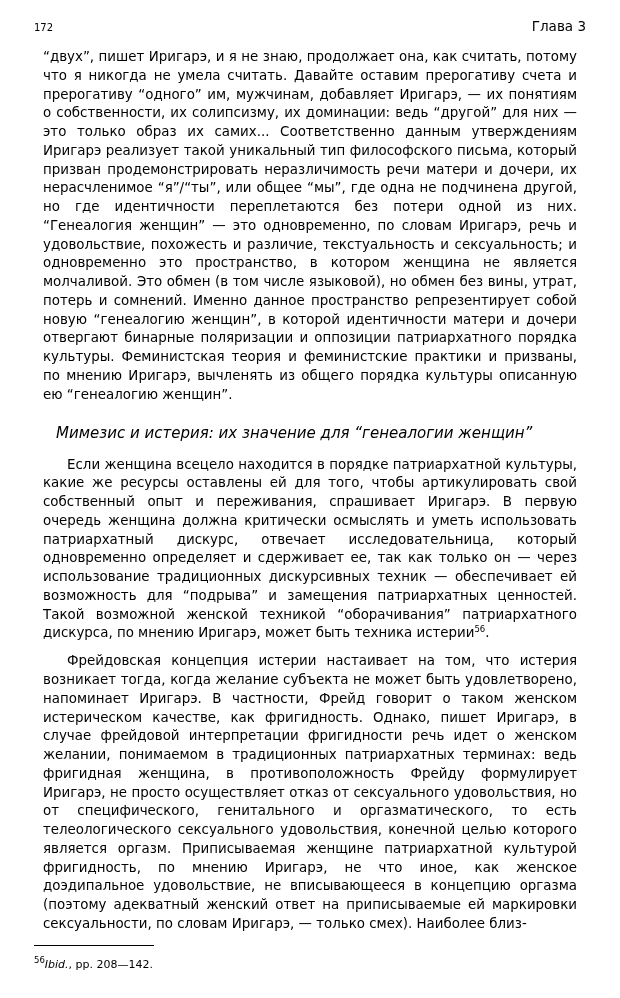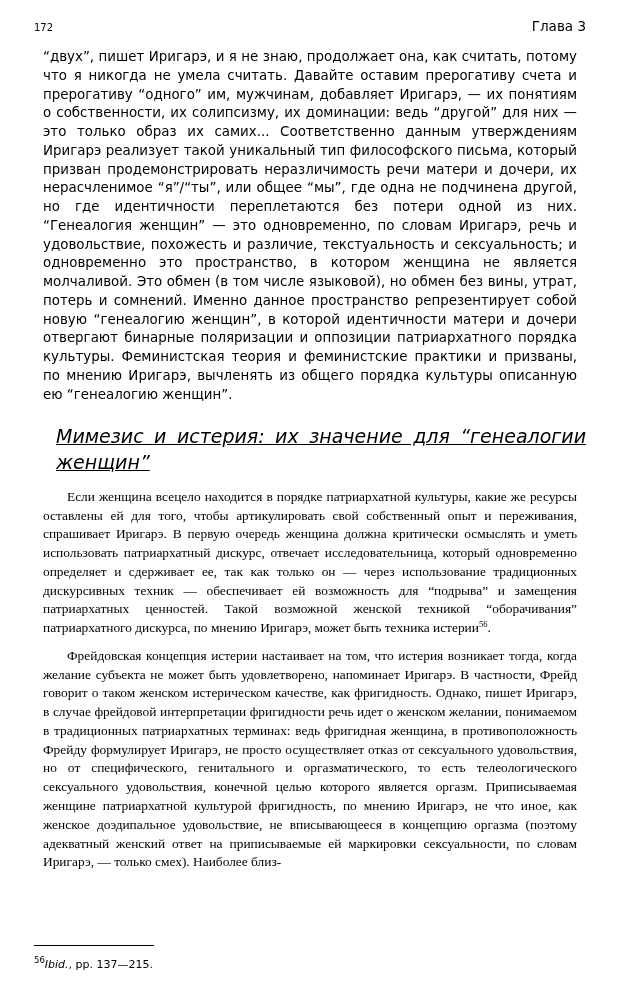--- a/index.html
+++ b/index.html
@@ -37,28 +37,26 @@
     line-height: 1.40;
     text-align: justify;
     text-justify: inter-word;
     hyphens: manual;
   }
   .body-text p {
     margin: 9px;
   }
   .indent {
     text-indent: 24px;
-    font-family: Liberation Serif, serif;
   }
   .section-title {
     font-style: italic;
-    font-size: 19px;
+    font-size: 15px;
     margin: 18px 0 12px 22px;
     line-height: 1.4;
-    text-decoration: underline;
   }
   sup {
     font-size: 8.5px;
     vertical-align: super;
     line-height: 0;
   }
   .footnote-rule {
     position: absolute;
     left: 34px;
     bottom: 52px;
@@ -98,16 +96,16 @@
 
     <p class="indent"><span>Если женщина всецело находится в порядке патриархатной культуры, какие же ресурсы оставлены ей для того, чтобы артикулировать свой собственный опыт и переживания, спрашивает Иригарэ. В первую очередь женщина должна критически осмыслять и уметь использовать патриархатный дискурс, отвечает исследовательница, который одновременно определяет и сдерживает ее, так как только он — через использование традиционных дискурсивных техник — обеспечивает ей возможность для “подрыва” и замещения патриархатных ценностей. Такой возможной женской техникой “оборачивания” патриархатного дискурса, по мнению Иригарэ, может быть техника истерии</span><sup>56</sup><span>.</span></p>
 
     <p class="indent">Фрейдовская концепция истерии настаивает на том, что истерия возникает тогда, когда желание субъекта не может быть удовлетворено, напоминает Иригарэ. В частности, Фрейд говорит о таком женском истерическом качестве, как фригидность. Однако, пишет Иригарэ, в случае фрейдовой интерпретации фригидности речь идет о женском желании, понимаемом в традиционных патриархатных терминах: ведь фригидная женщина, в противоположность Фрейду формулирует Иригарэ, не просто осуществляет отказ от сексуального удовольствия, но от специфического, генитального и оргазматического, то есть телеологического сексуального удовольствия, конечной целью которого является оргазм. Приписываемая женщине патриархатной культурой фригидность, по мнению Иригарэ, не что иное, как женское доэдипальное удовольствие, не вписывающееся в концепцию оргазма (поэтому адекватный женский ответ на приписываемые ей маркировки сексуальности, по словам Иригарэ, — только смех). Наиболее близ-</p>
 
   </div>
 
   <div class="footnote-rule"></div>
 
   <div class="footnote">
-    <span class="fn-num">56</span><i>Ibid.</i><span>, pp. 137—215.</span>
+    <span class="fn-num">56</span><i>Ibid.</i><span>, pp. 208—142.</span>
   </div>
 
 </div>
 
 </body></html>

